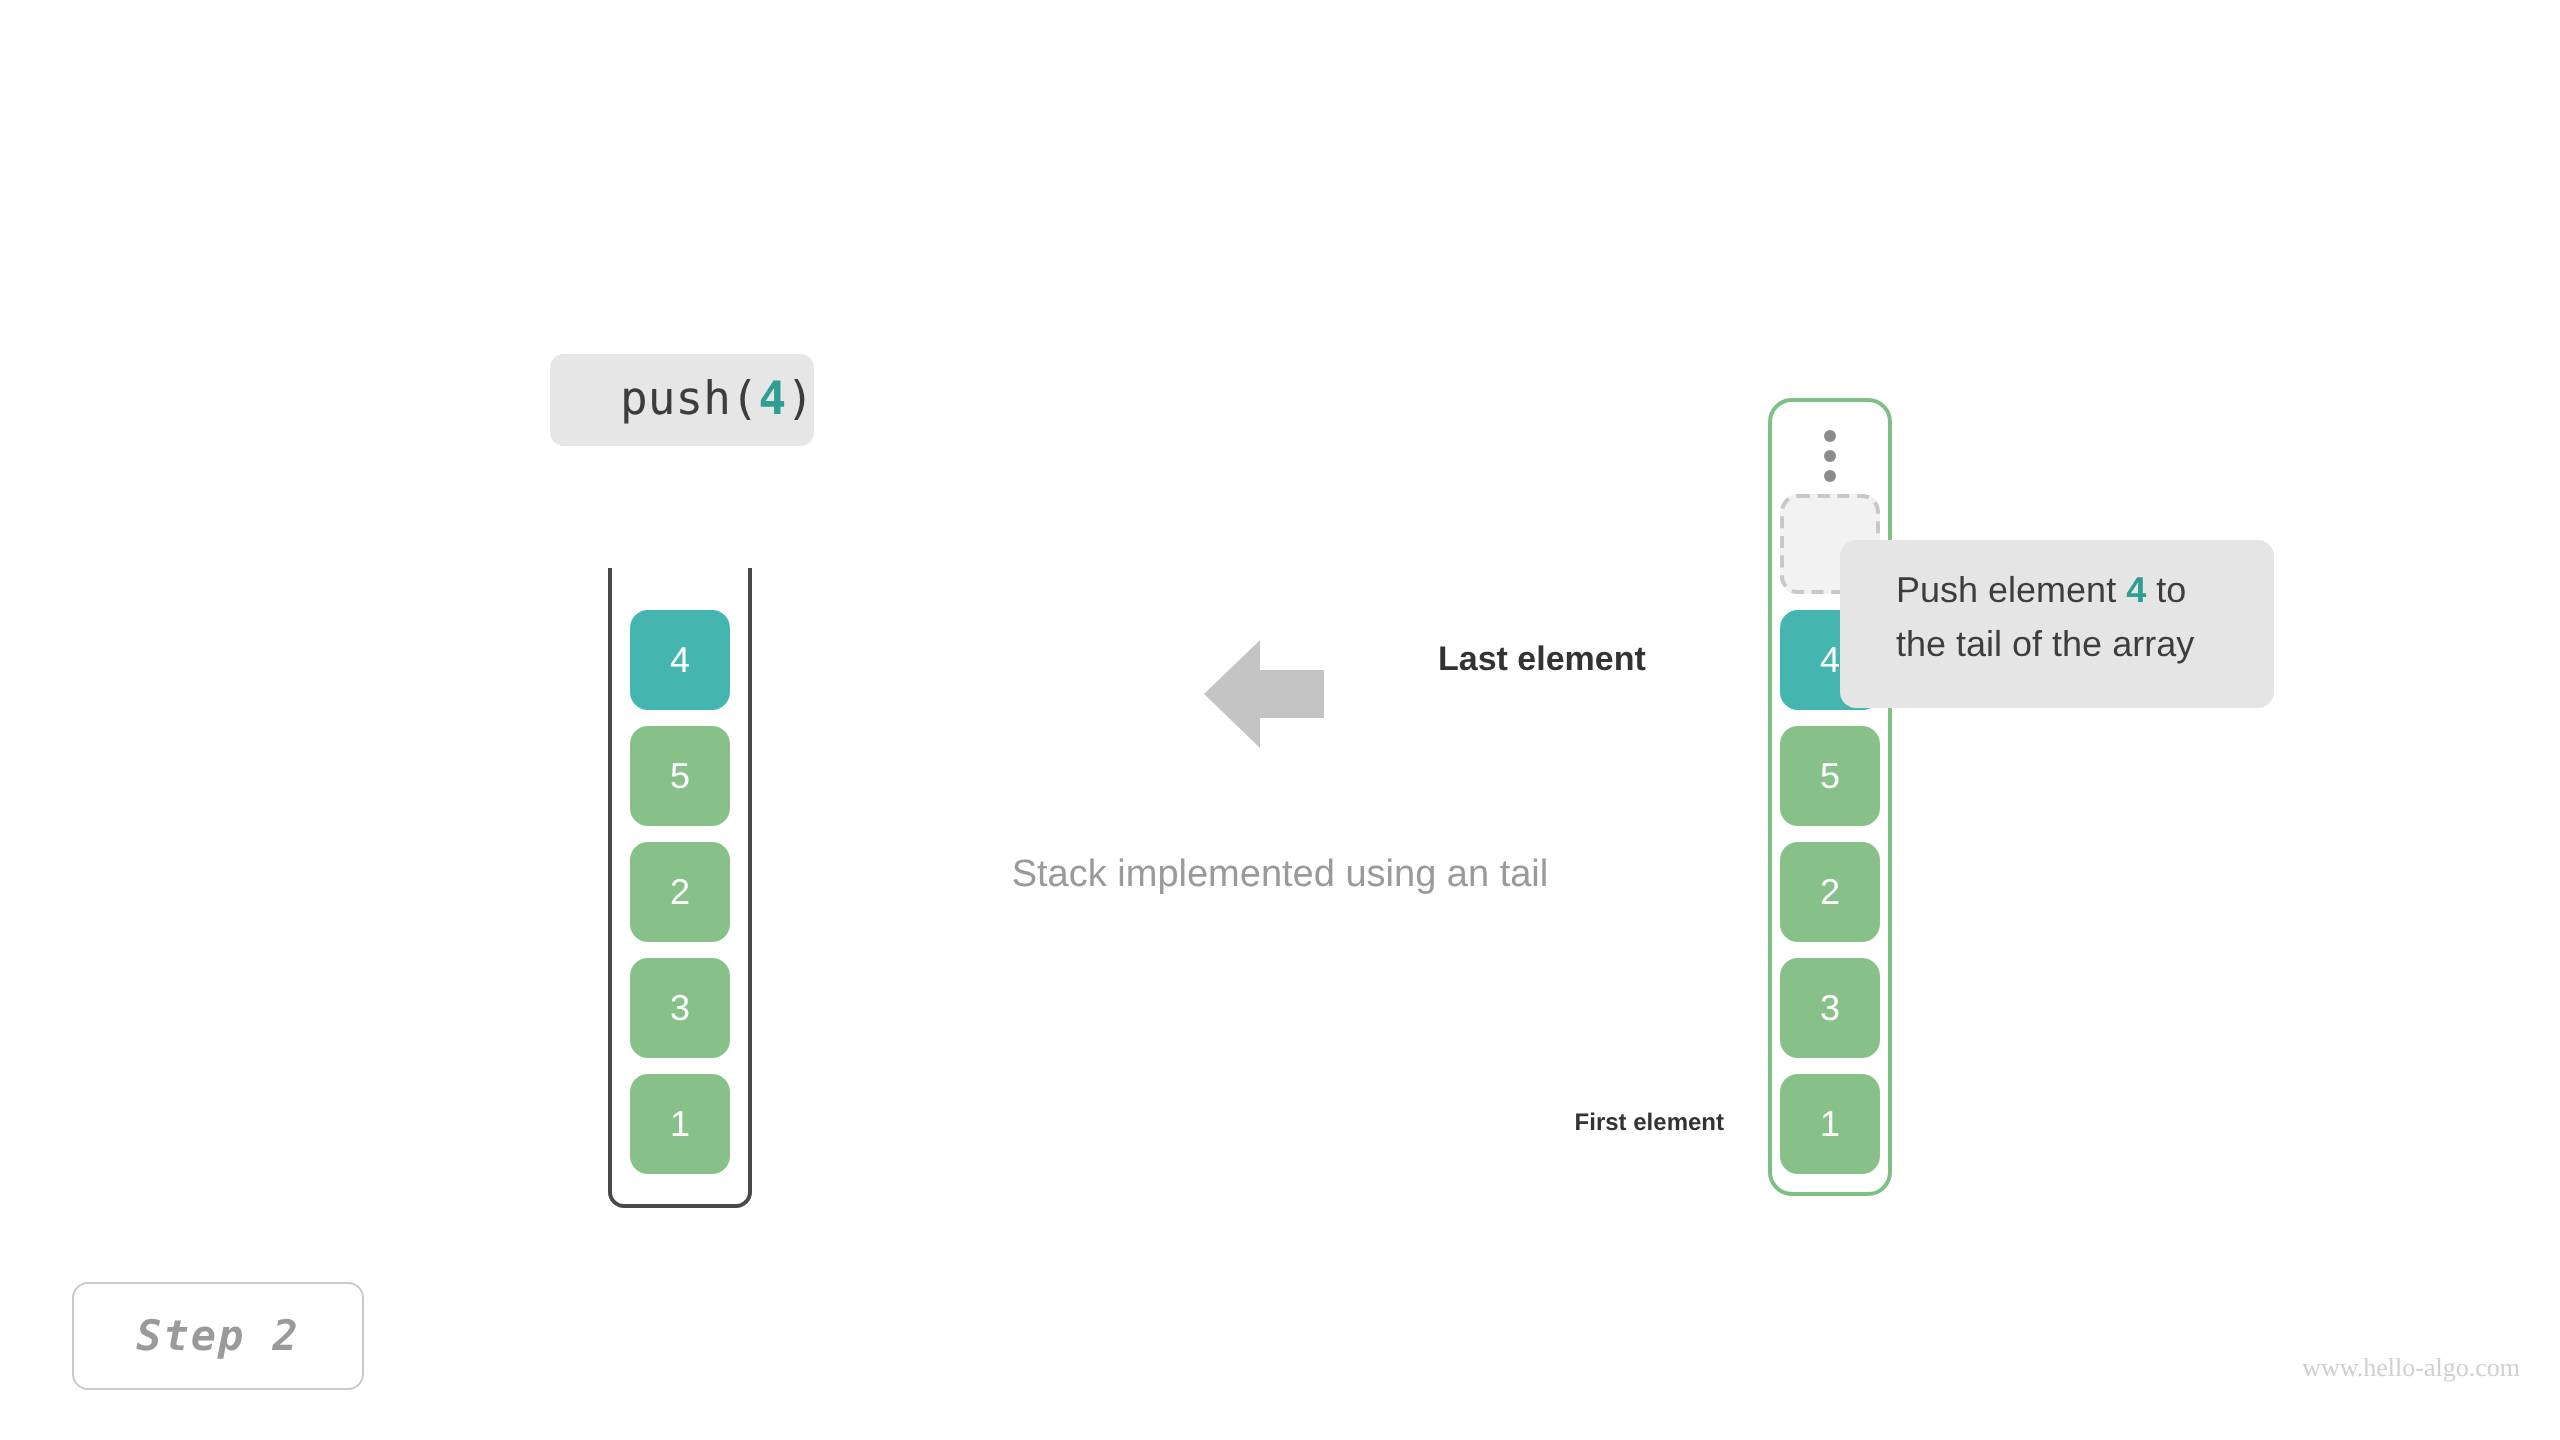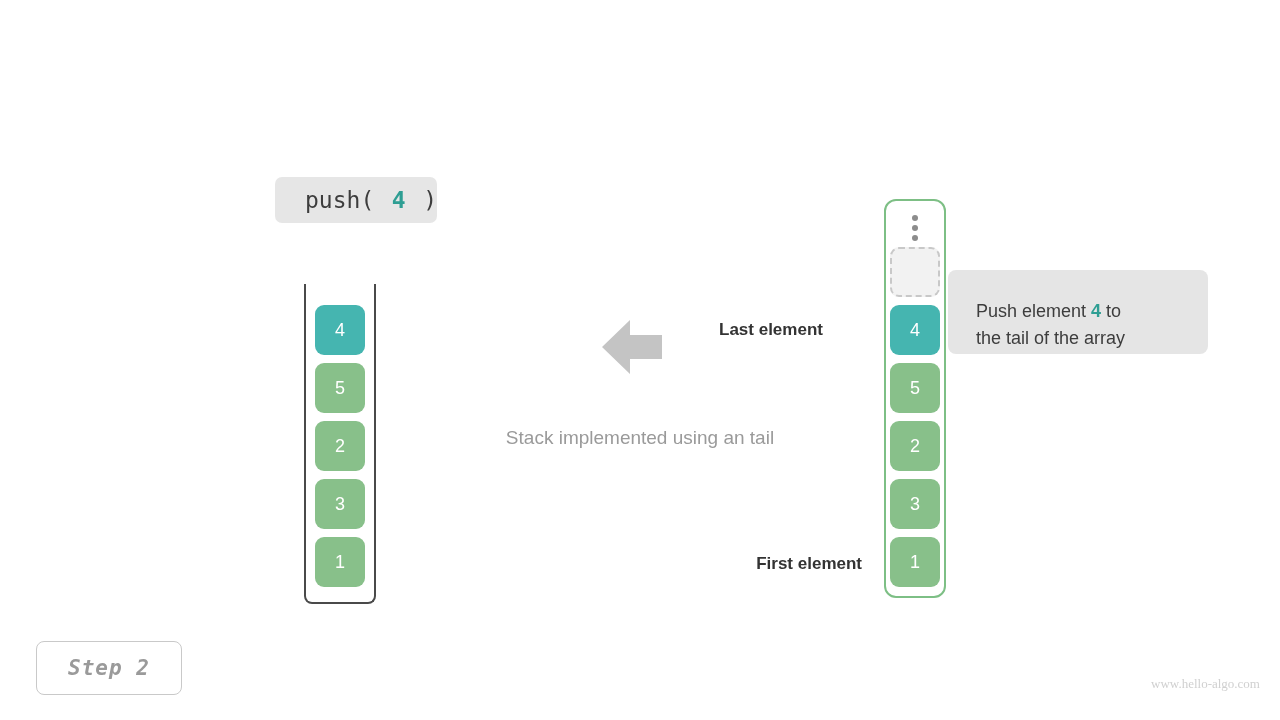--- a/index.html
+++ b/index.html
@@ -20,27 +20,26 @@
   .op-label {
     position: absolute;
     left: 275px;
     top: 177px;
     width: 132px;
     height: 46px;
     background: #e6e6e6;
     border-radius: 7px;
     display: flex;
     align-items: center;
-    justify-content: space-between;
+    justify-content: flex-end;
     font-family: "DejaVu Sans Mono", "Liberation Mono", monospace;
     font-size: 23px;
     color: #3d3d3d;
     letter-spacing: 0px;
     white-space: pre;
-    padding-left: 30px;
   }
   .op-label .op-arg {
     color: #2e9e93;
     font-weight: bold;
   }
 
   
   .stack-wrap {
     position: absolute;
     left: 304px;
@@ -151,45 +150,45 @@
     font-size: 17px;
     font-weight: bold;
     color: #333333;
   }
   .label-first {
     position: absolute;
     left: 709px;
     top: 554px;
     width: 153px;
     text-align: right;
-    font-size: 17px;
+    font-size: 12px;
     font-weight: bold;
     color: #333333;
   }
   .caption {
     position: absolute;
     left: 400px;
     top: 427px;
     width: 480px;
     text-align: center;
     font-size: 19px;
     color: #9a9a9a;
   }
 
   
   .annotation {
     position: absolute;
-    left: 948px;
+    left: 920px;
     top: 270px;
-    width: 260px;
+    width: 217px;
     height: 84px;
     background: #e5e5e5;
     border-radius: 8px;
     box-sizing: border-box;
-    padding: 28px 0 0 28px;
+    padding: 12px 0 0 28px;
     font-size: 18px;
     color: #3d3d3d;
     line-height: 27px;
   }
   .annotation .hl {
     color: #2e9e93;
     font-weight: bold;
   }
 
   

